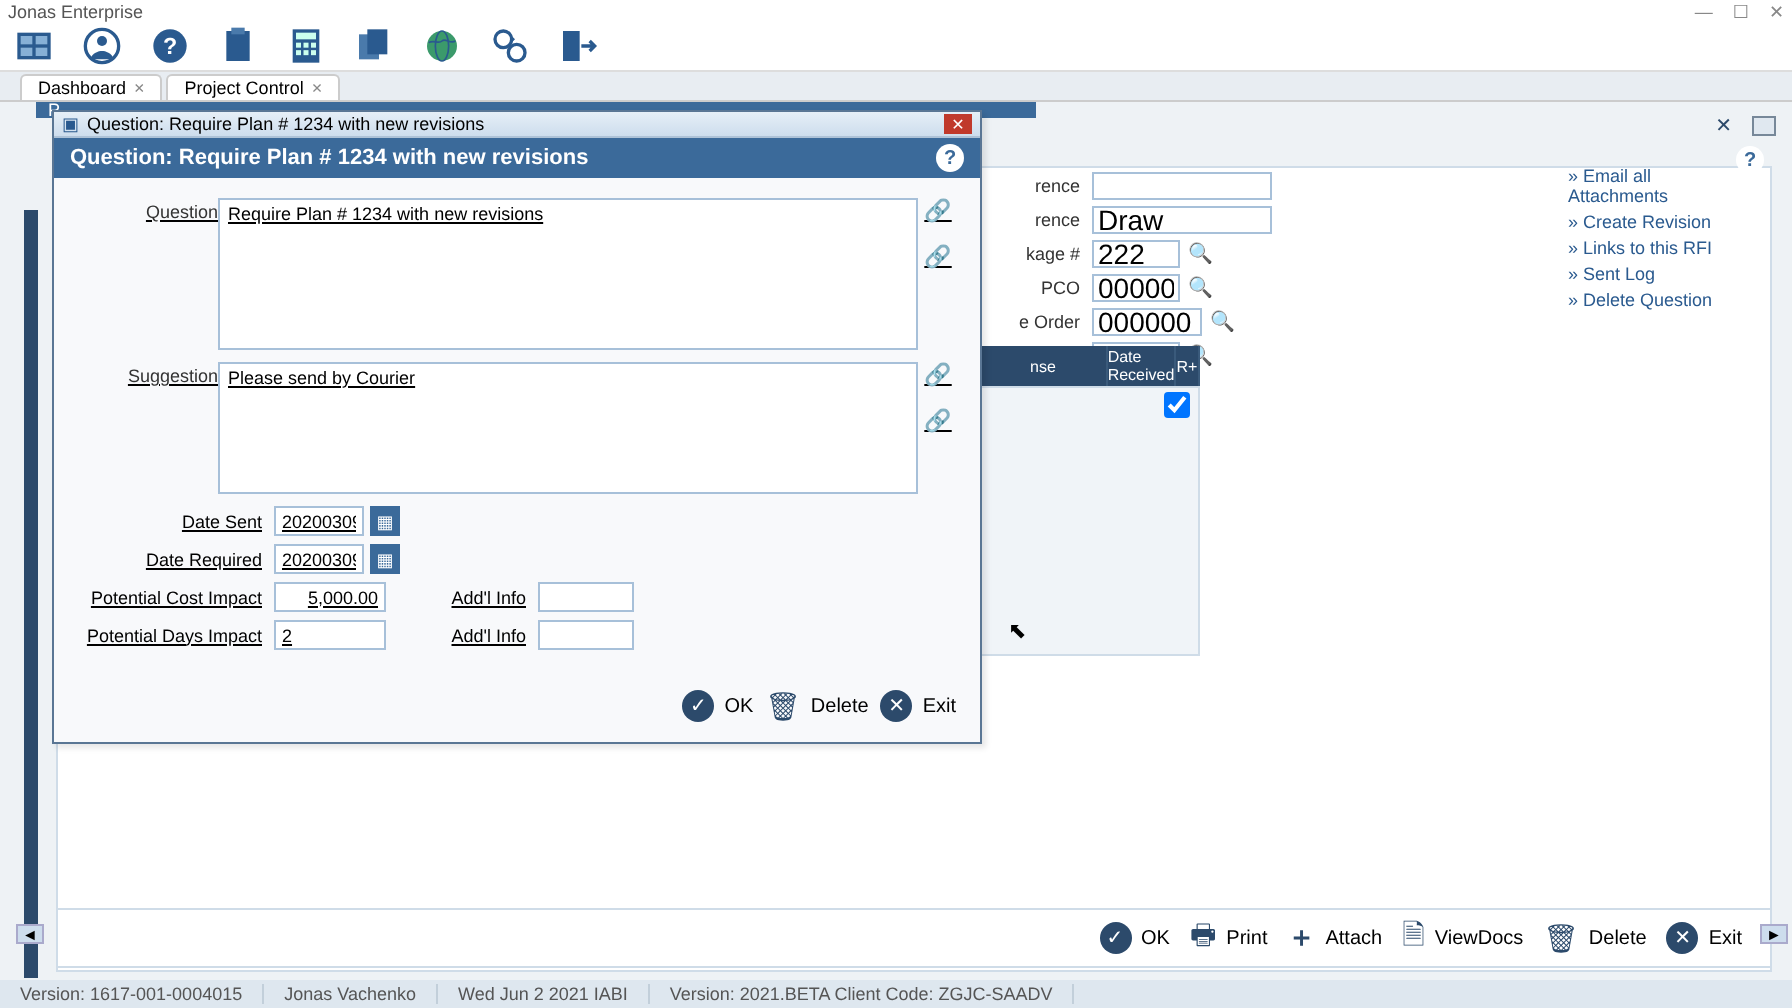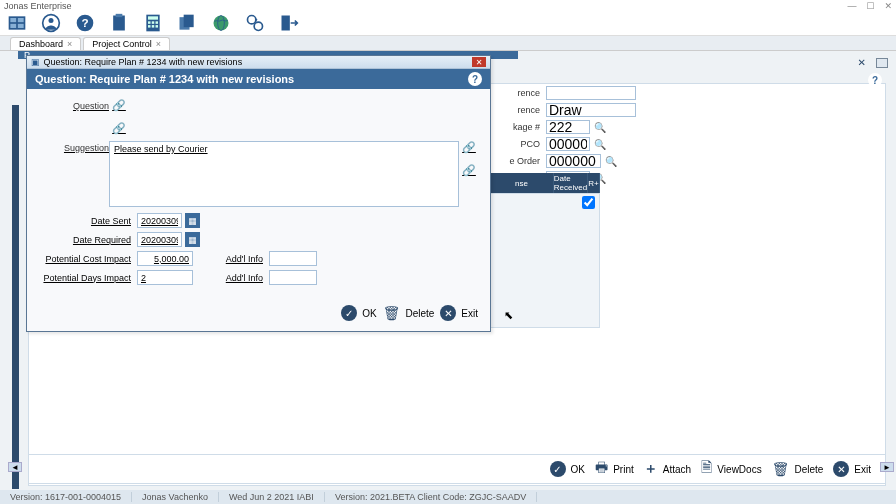--- a/index.html
+++ b/index.html
@@ -188,20 +188,27 @@
     </div>
 
   <div class="content-panel"></div>
 
   <div class="panel-chrome">
     <span style="font-size:10px;color:#2c4a6b">✕</span>
     <span class="mini"></span>
   </div>
   <div style="position:absolute;right:14px;top:22px" class="help-badge">?</div>
 
+  <div class="right-panel">
+    <div>» Email all Attachments</div>
+    <div>» Create Revision</div>
+    <div>» Links to this RFI</div>
+    <div>» Sent Log</div>
+    <div>» Delete Question</div>
+  </div>
 
   <div class="bg-form">
     <div class="bg-row">
         <label>rence</label>
         <input class="" style="width: 90px;">
       </div>
     <div class="bg-row">
         <label>rence</label>
         <input style="width: 90px;" value="Draw">
       </div>
@@ -244,20 +251,21 @@
         </span>
       <span class="win-x">✕</span>
     </div>
     <div class="dialog-header">
       <span>Question: Require Plan # 1234 with new revisions</span>
       <span class="help-badge">?</span>
     </div>
     <div class="dialog-body">
       <div class="field-row">
         <div class="field-label">Question</div>
+        <textarea class="textarea large" style="">Require Plan # 1234 with new revisions</textarea>
         <div class="side-handle">
             <span>🔗</span>
             <span>🔗</span>
           </div>
       </div>
       <div class="field-row">
         <div class="field-label">Suggestion</div>
         <textarea class="textarea med" style="">Please send by Courier</textarea>
         <div class="side-handle">
             <span>🔗</span>

